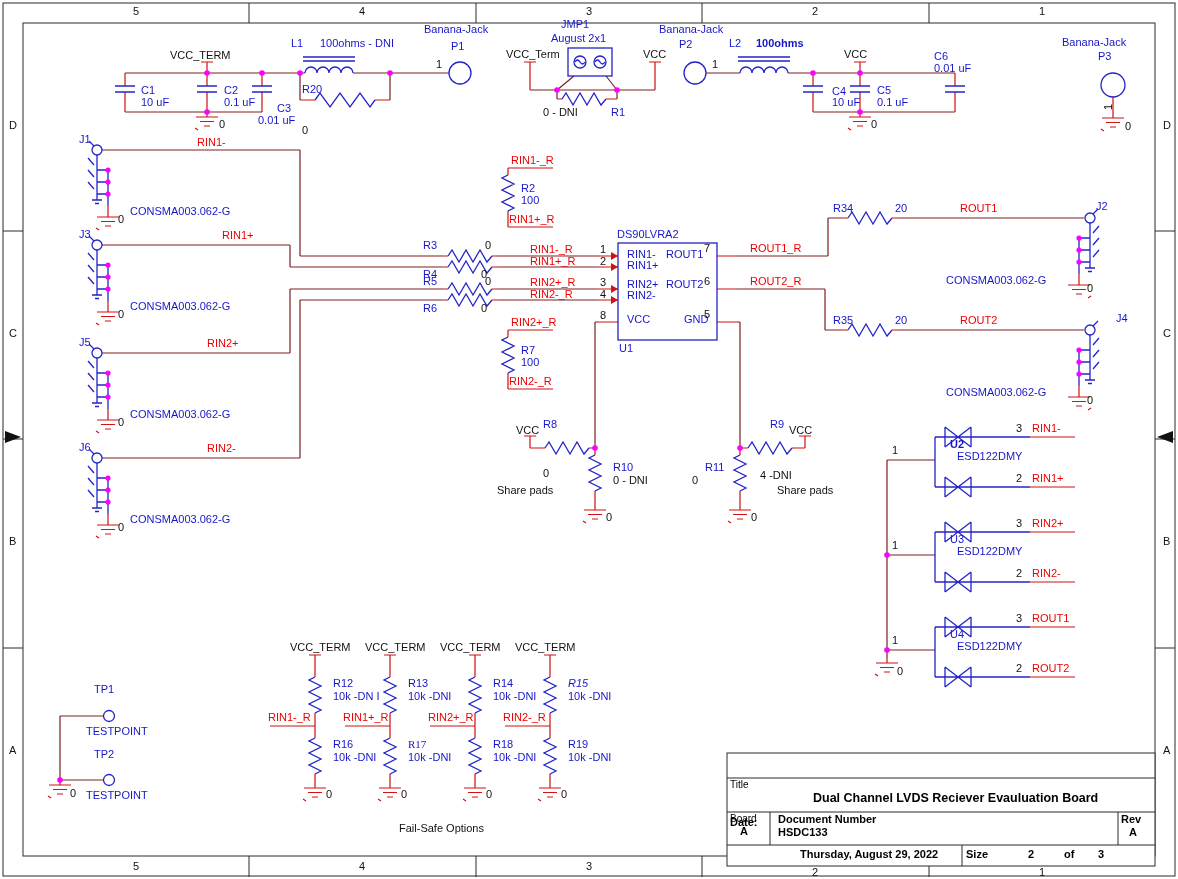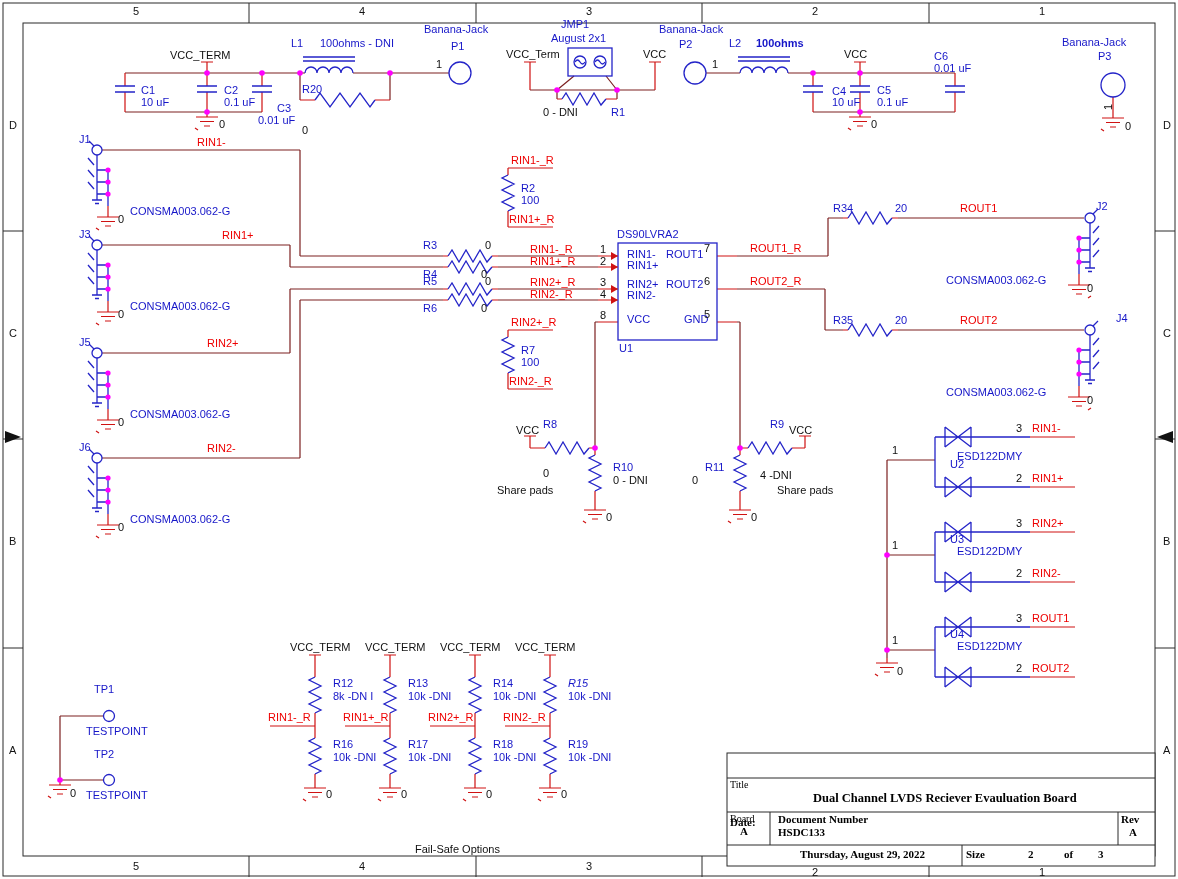--- a/index.html
+++ b/index.html
@@ -9,21 +9,21 @@
   .f{stroke:#2b2b2b;stroke-width:1;fill:none;}
   .w{stroke:#7c2020;stroke-width:1.2;fill:none;}
   .p{stroke:#cf1212;stroke-width:1.2;fill:none;}
   .s{stroke:#2424c8;stroke-width:1.3;fill:none;}
   .dot{fill:#ff00ff;stroke:none;}
   .ar{fill:#cf1212;stroke:none;}
   .fa{fill:#111;stroke:none;}
   #labels{position:absolute;left:0;top:0;width:100%;height:100%;}
   .lbl{position:absolute;font-size:11px;line-height:11px;white-space:pre;}
   .b{color:#1616c8}.r{color:#ee0000}.k{color:#111}
-  .tb{position:absolute;color:#000;white-space:pre;font-family:Liberation Serif, serif;}
+  .tb{position:absolute;color:#000;white-space:pre;}
   .tb-small{font-size:10px;}
   .tb-bold{font-weight:bold;font-size:11px;}
   .tb-title{font-weight:bold;font-size:12.5px;}
 </style>
 </head>
 <body>
 
 <div id="page">
 
   <svg id="gfx" width="1178" height="879" viewBox="0 0 1178 879">
@@ -262,21 +262,21 @@
       <div class="lbl k" style="left: 613px; top: 475px;">0 - DNI</div>
       <div class="lbl k" style="left: 606px; top: 512px;">0</div>
       <div class="lbl b" style="left: 770px; top: 419px;">R9</div>
       <div class="lbl k" style="left: 789px; top: 425px;">VCC</div>
       <div class="lbl b" style="left: 705px; top: 462px;">R11</div>
       <div class="lbl k" style="left: 692px; top: 475px;">0</div>
       <div class="lbl k" style="left: 760px; top: 470px;">4 -DNI</div>
       <div class="lbl k" style="left: 777px; top: 485px;">Share pads</div>
       <div class="lbl k" style="left: 751px; top: 512px;">0</div>
       <div class="lbl k" style="left: 892px; top: 445px;">1</div>
-      <div class="lbl b" style="left: 950px; top: 459px;">U2</div>
+      <div class="lbl b" style="left: 950px; top: 439px; font-weight: bold;">U2</div>
       <div class="lbl b" style="left: 957px; top: 451px;">ESD122DMY</div>
       <div class="lbl k" style="left: 1016px; top: 423px;">3</div>
       <div class="lbl r" style="left: 1032px; top: 423px;">RIN1-</div>
       <div class="lbl k" style="left: 1016px; top: 473px;">2</div>
       <div class="lbl r" style="left: 1032px; top: 473px;">RIN1+</div>
       <div class="lbl k" style="left: 892px; top: 540px;">1</div>
       <div class="lbl b" style="left: 950px; top: 534px;">U3</div>
       <div class="lbl b" style="left: 957px; top: 546px;">ESD122DMY</div>
       <div class="lbl k" style="left: 1016px; top: 518px;">3</div>
       <div class="lbl r" style="left: 1032px; top: 518px;">RIN2+</div>
@@ -293,44 +293,44 @@
       <div class="lbl b" style="left: 94px; top: 684px;">TP1</div>
       <div class="lbl b" style="left: 86px; top: 726px;">TESTPOINT</div>
       <div class="lbl b" style="left: 94px; top: 749px;">TP2</div>
       <div class="lbl b" style="left: 86px; top: 790px;">TESTPOINT</div>
       <div class="lbl k" style="left: 70px; top: 788px;">0</div>
       <div class="lbl k" style="left: 290px; top: 642px;">VCC_TERM</div>
       <div class="lbl k" style="left: 365px; top: 642px;">VCC_TERM</div>
       <div class="lbl k" style="left: 440px; top: 642px;">VCC_TERM</div>
       <div class="lbl k" style="left: 515px; top: 642px;">VCC_TERM</div>
       <div class="lbl b" style="left: 333px; top: 678px;">R12</div>
-      <div class="lbl b" style="left: 333px; top: 691px;">8k -DN I</div>
+      <div class="lbl b" style="left: 333px; top: 691px;">10k -DN I</div>
       <div class="lbl b" style="left: 408px; top: 678px;">R13</div>
       <div class="lbl b" style="left: 408px; top: 691px;">10k -DNI</div>
       <div class="lbl b" style="left: 493px; top: 678px;">R14</div>
       <div class="lbl b" style="left: 493px; top: 691px;">10k -DNI</div>
       <div class="lbl b" style="left: 568px; top: 678px; font-style: italic;">R15</div>
       <div class="lbl b" style="left: 568px; top: 691px;">10k -DNI</div>
       <div class="lbl r" style="left: 268px; top: 712px;">RIN1-_R</div>
       <div class="lbl r" style="left: 343px; top: 712px;">RIN1+_R</div>
       <div class="lbl r" style="left: 428px; top: 712px;">RIN2+_R</div>
       <div class="lbl r" style="left: 503px; top: 712px;">RIN2-_R</div>
       <div class="lbl b" style="left: 333px; top: 739px;">R16</div>
       <div class="lbl b" style="left: 333px; top: 752px;">10k -DNI</div>
-      <div class="lbl b" style="left: 408px; top: 739px;">R17</div>
+      <div class="lbl b" style="left: 408px; top: 739px; font-family: Liberation Serif, serif;">R17</div>
       <div class="lbl b" style="left: 408px; top: 752px;">10k -DNI</div>
       <div class="lbl b" style="left: 493px; top: 739px;">R18</div>
       <div class="lbl b" style="left: 493px; top: 752px;">10k -DNI</div>
       <div class="lbl b" style="left: 568px; top: 739px;">R19</div>
       <div class="lbl b" style="left: 568px; top: 752px;">10k -DNI</div>
       <div class="lbl k" style="left: 326px; top: 789px;">0</div>
       <div class="lbl k" style="left: 401px; top: 789px;">0</div>
       <div class="lbl k" style="left: 486px; top: 789px;">0</div>
       <div class="lbl k" style="left: 561px; top: 789px;">0</div>
-      <div class="lbl k" style="left: 399px; top: 844px; margin-left: 16px;">Fail-Safe Options</div>
+      <div class="lbl k" style="left: 399px; top: 823px;">Fail-Safe Options</div>
     </div>
 
   <div>
     <div class="tb tb-small" style="left:730px;top:779px">Title</div>
     <div class="tb tb-title" style="left:813px;top:791px">Dual Channel LVDS Reciever Evauluation Board</div>
     <div class="tb tb-small" style="left:730px;top:813px">Board</div>
     <div class="tb tb-bold" style="left:740px;top:825px">A</div>
     <div class="tb tb-bold" style="left:778px;top:813px">Document Number</div>
     <div class="tb tb-bold" style="left:778px;top:826px">HSDC133</div>
     <div class="tb tb-bold" style="left:1121px;top:813px">Rev</div>

